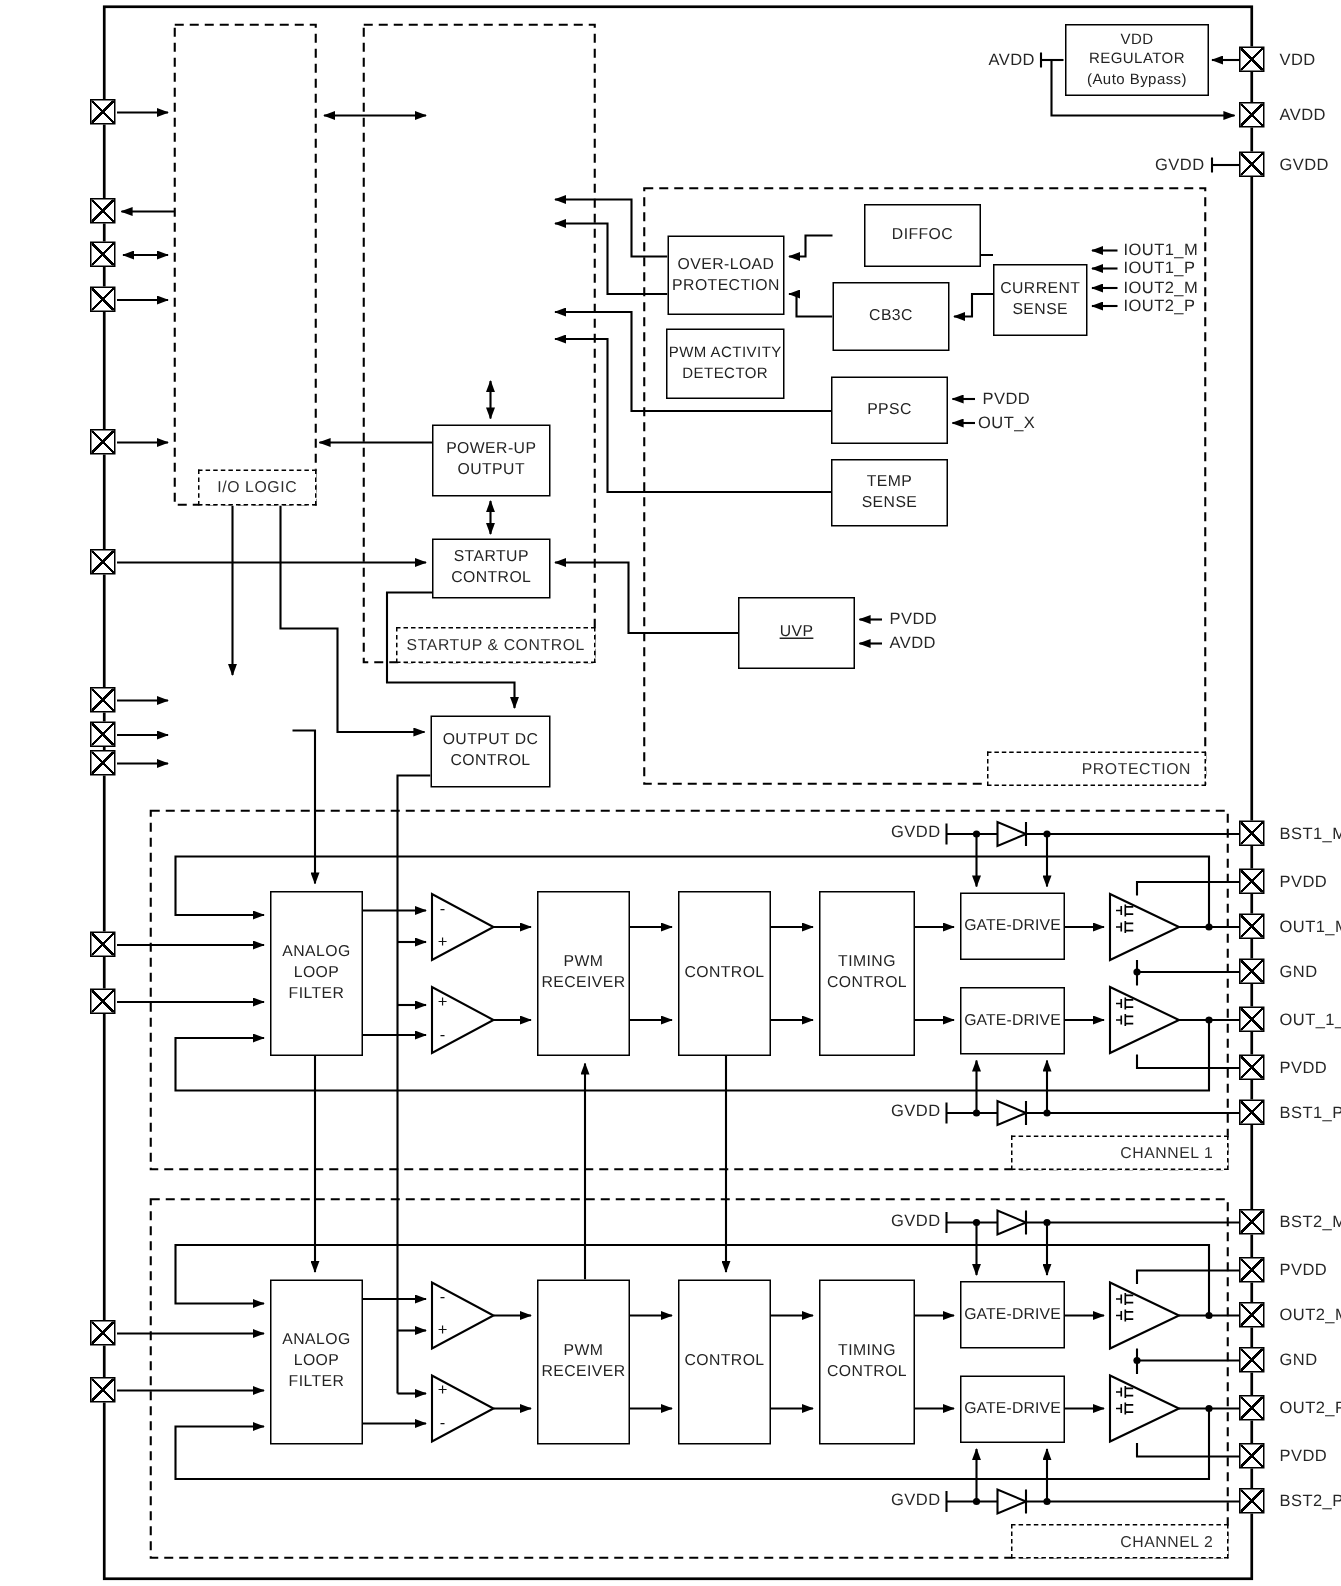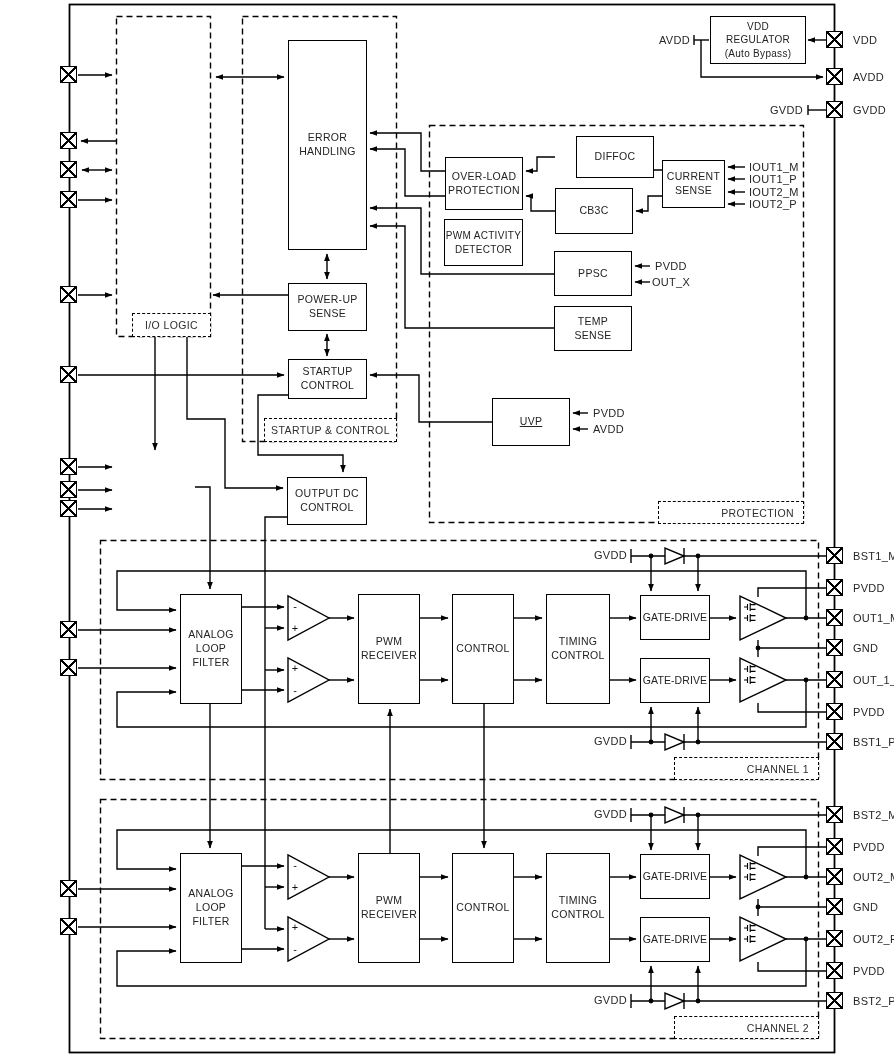--- a/index.html
+++ b/index.html
@@ -180,33 +180,31 @@
       <path d="M588 429 H573" marker-end="url(#m)"></path>
     </g>
 
     <use href="#chan"></use>
     <use href="#chan" transform="translate(0,259)"></use>
   </svg>
 
   <div class="blk" style="left:710px;top:16px;width:96px;height:48px;font-size:10px;">VDD
 REGULATOR
 (Auto Bypass)</div>
-  <div class="blk" style="left:288px;top:40px;width:79px;height:210px;">ERROR
-HANDLING</div>
   <div class="blk" style="left:288px;top:283px;width:79px;height:48px;">POWER-UP
-SENSE</div>
+OUTPUT</div>
   <div class="blk" style="left:288px;top:359px;width:79px;height:40px;">STARTUP
 CONTROL</div>
   <div class="blk" style="left:287px;top:477px;width:80px;height:48px;">OUTPUT DC
 CONTROL</div>
   <div class="blk" style="left:445px;top:157px;width:78px;height:53px;">OVER-LOAD
 PROTECTION</div>
   <div class="blk" style="left:555px;top:136px;width:78px;height:42px;margin-left:21px;">DIFFOC</div>
   <div class="blk" style="left:555px;top:188px;width:78px;height:46px;">CB3C</div>
-  <div class="blk" style="left:662px;top:160px;width:63px;height:48px;">CURRENT
+  <div class="blk" style="left:662px;top:176px;width:63px;height:48px;">CURRENT
 SENSE</div>
   <div class="blk" style="left:444px;top:219px;width:79px;height:47px;font-size:10px;">PWM ACTIVITY
 DETECTOR</div>
   <div class="blk" style="left:554px;top:251px;width:78px;height:45px;">PPSC</div>
   <div class="blk" style="left:554px;top:306px;width:78px;height:45px;">TEMP
 SENSE</div>
   <div class="blk" style="left:492px;top:398px;width:78px;height:48px;text-decoration:underline;">UVP</div>
 
   <div class="blk" style="left:180px;top:594px;width:62px;height:110px;">ANALOG
 LOOP

